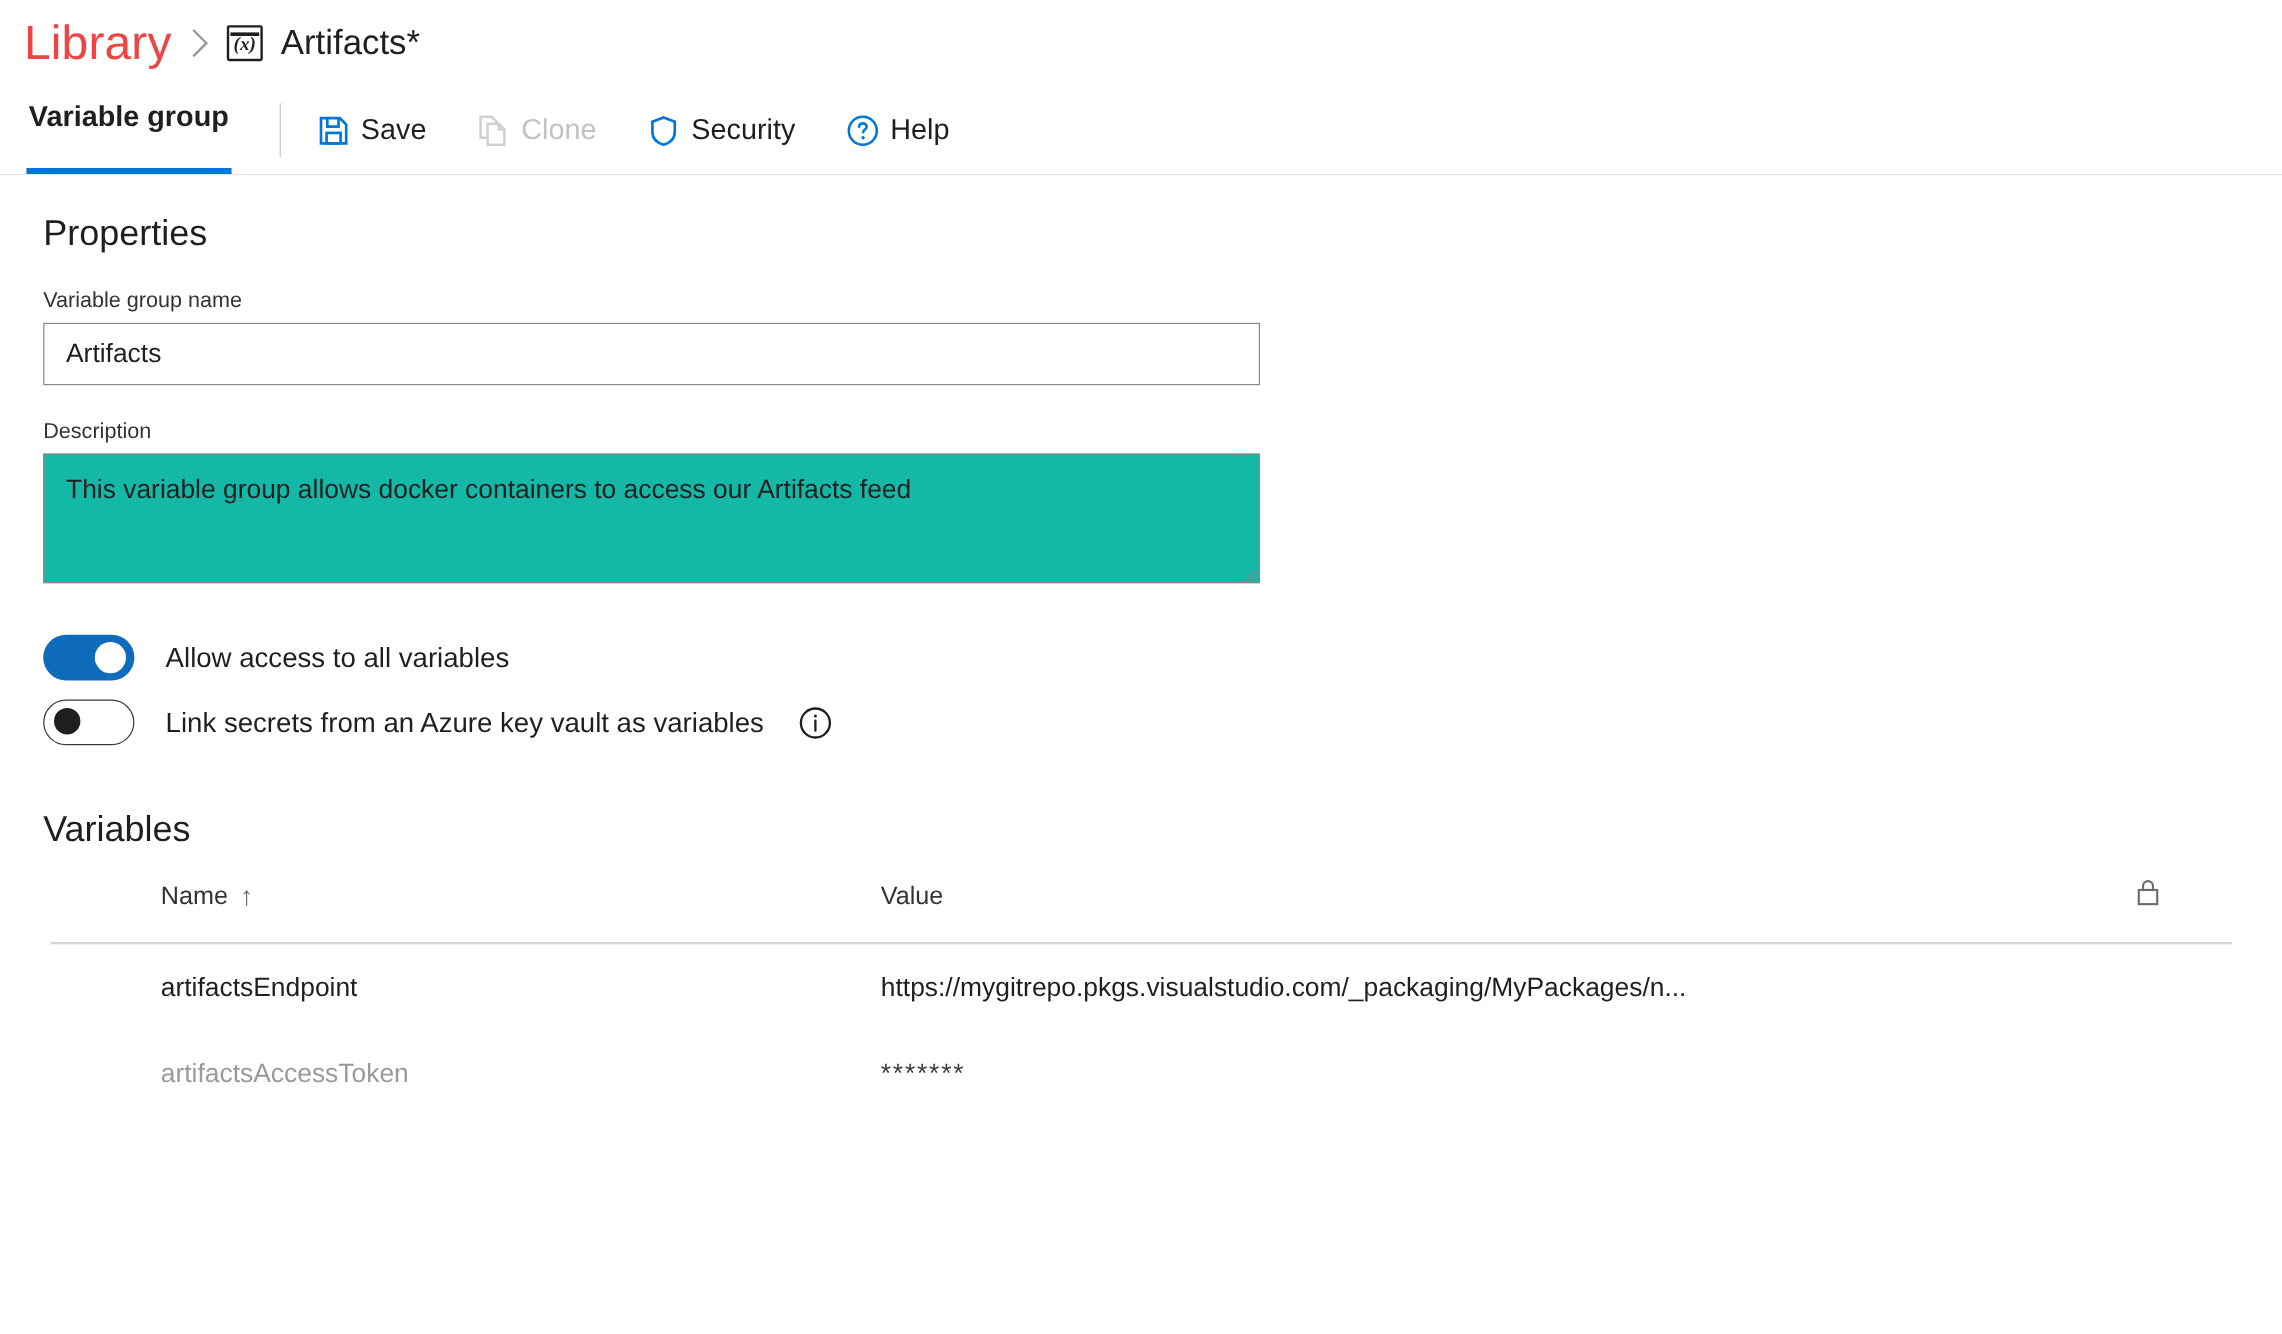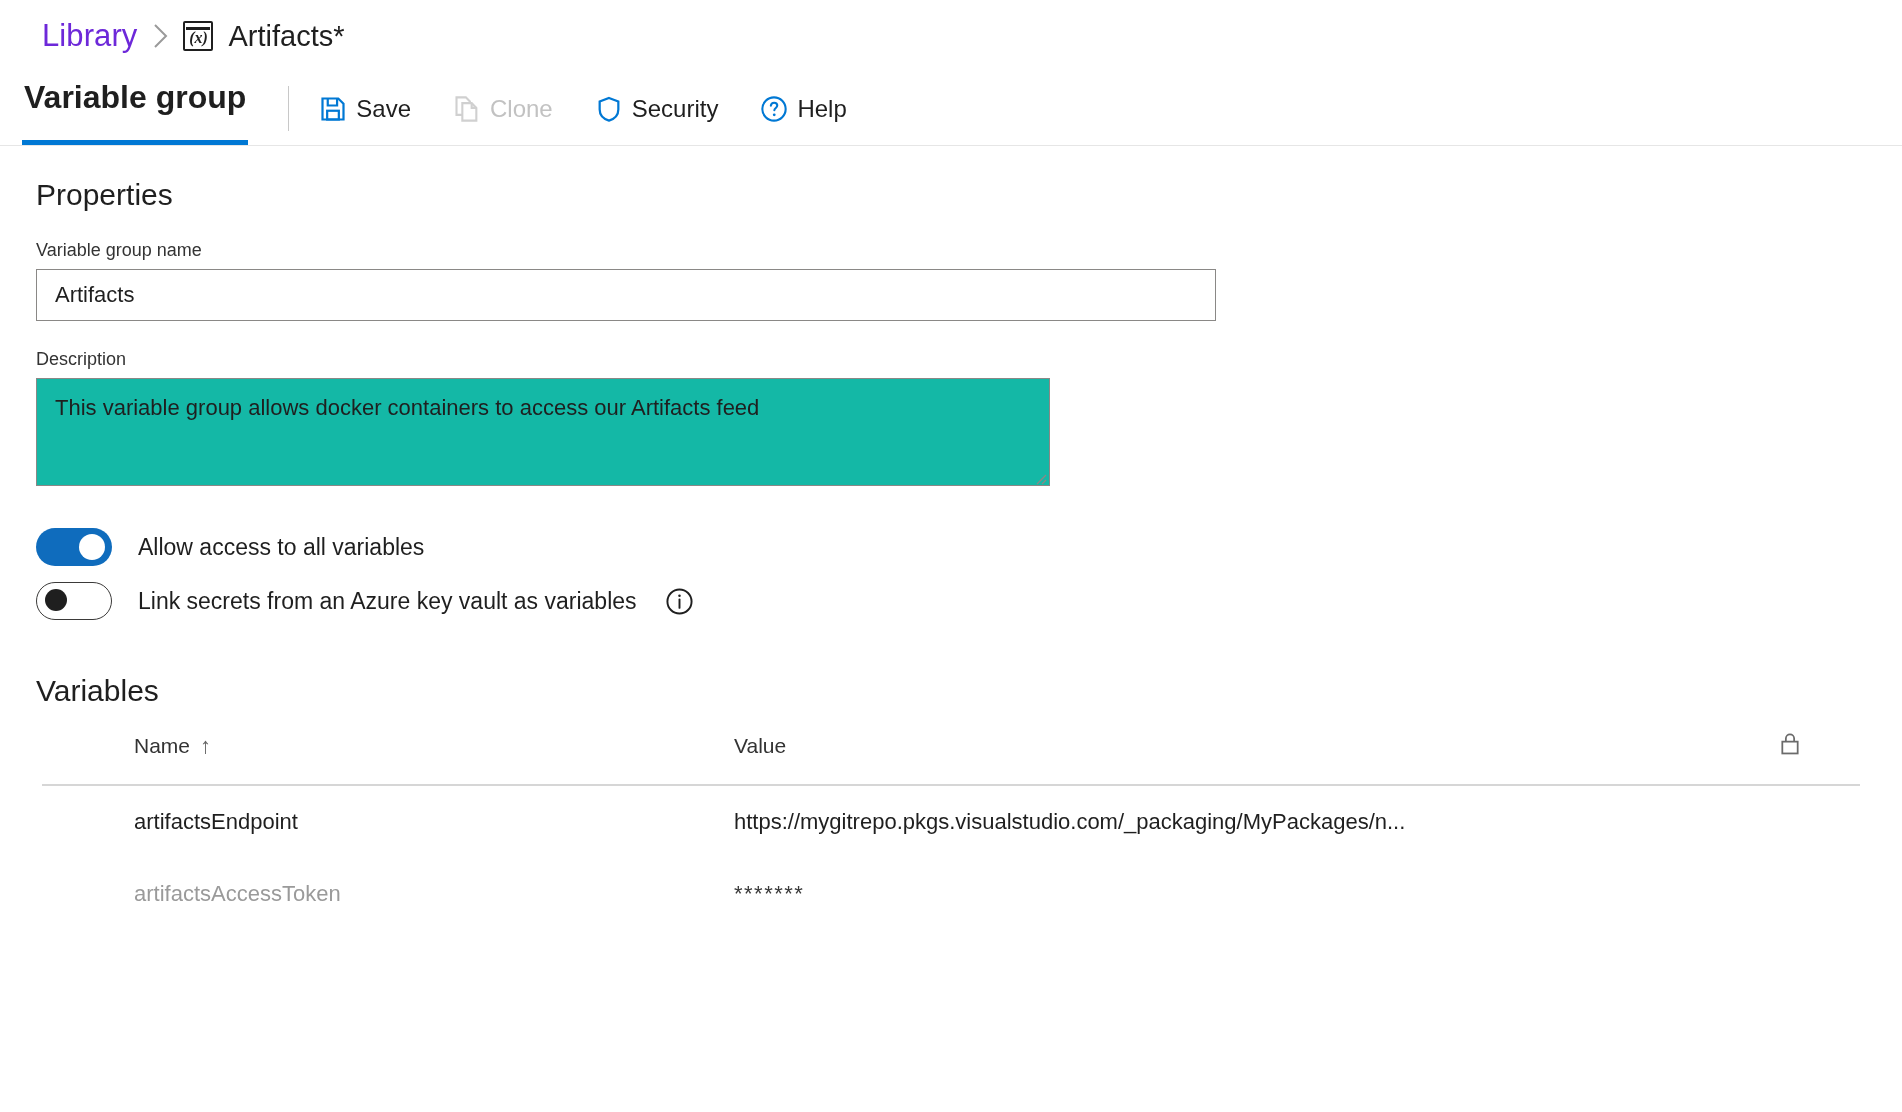--- a/index.html
+++ b/index.html
@@ -14,25 +14,24 @@
 
   
   #breadcrumb {
     display: flex;
     align-items: center;
     height: 72px;
     padding-left: 20px;
     gap: 0px;
   }
   #breadcrumb .crumb-link {
-    font-size: 31px;
-    color: #6d28d9;
+    font-size: 40px;
+    color: #ef4444;
     letter-spacing: .1px;
     cursor: pointer;
-    margin-left: 22px;
   }
   #breadcrumb .chev {
     margin: 0 14px 0 16px;
     display: inline-flex;
     align-items: center;
     color: #999999;
   }
   #breadcrumb .vg-icon {
     width: 30px; height: 30px;
     border: 2.4px solid #1f1f1f;
@@ -67,21 +66,21 @@
   
   #toolbar {
     display: flex;
     align-items: center;
     height: 74px;
     padding-left: 22px;
     border-bottom: 1px solid #e6e6e6;
     position: relative;
   }
   #toolbar .tab {
-    font-size: 32px;
+    font-size: 24px;
     font-weight: 700;
     color: #1f1f1f;
     padding: 0 2px 22px 2px;
     position: relative;
     height: 100%;
     display: flex;
     align-items: center;
     cursor: pointer;
   }
   #toolbar .tab .tab-underline {
@@ -119,21 +118,21 @@
     font-weight: 400;
     color: #1f1f1f;
     margin: 32px 0 0 14px;
   }
   .field-label {
     font-size: 18px;
     color: #333333;
     margin: 28px 0 8px 14px;
   }
   .text-input {
-    width: 1180px;
+    width: 1014px;
     height: 52px;
     margin-left: 14px;
     border: 1.6px solid #8a8886;
     background: #ffffff;
     font-family: "Liberation Sans", sans-serif;
     font-size: 22px;
     color: #1f1f1f;
     padding: 0 18px;
     outline: none;
     border-radius: 0;

